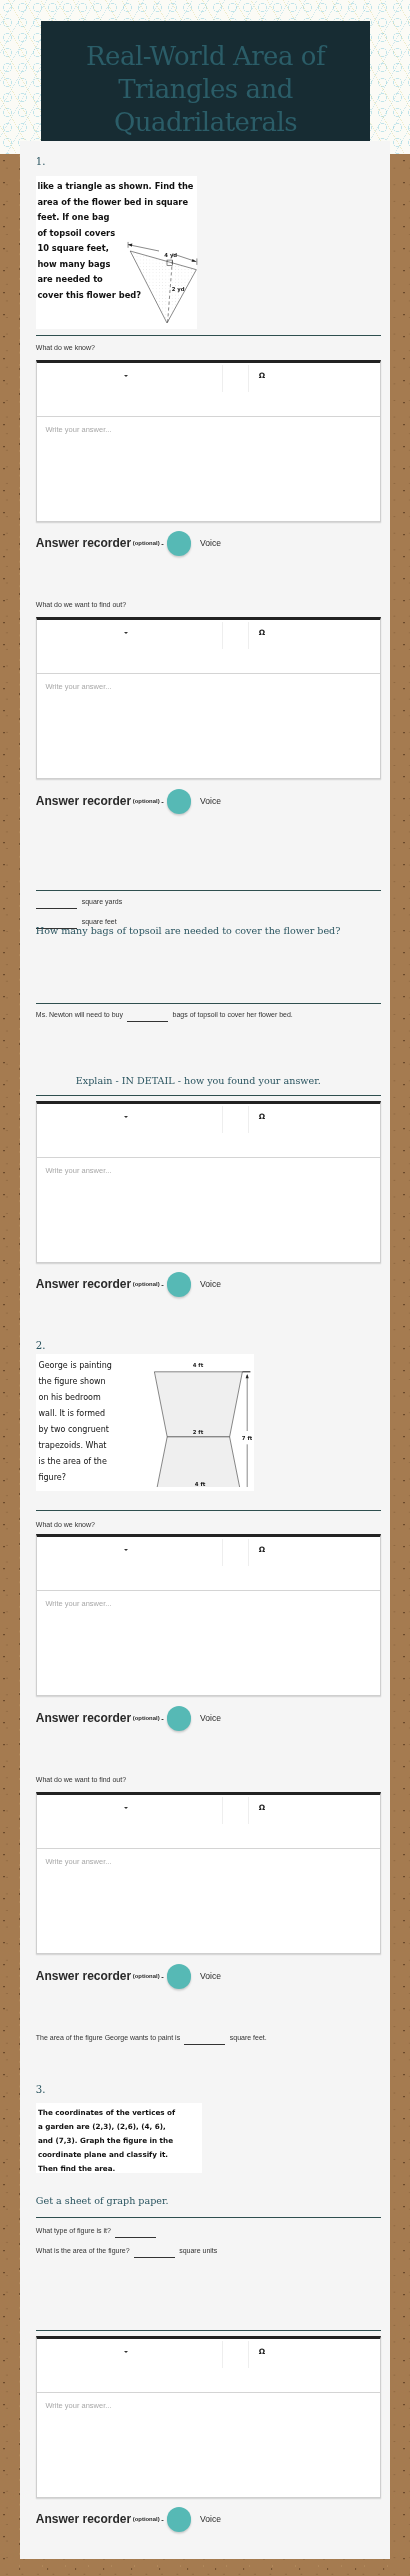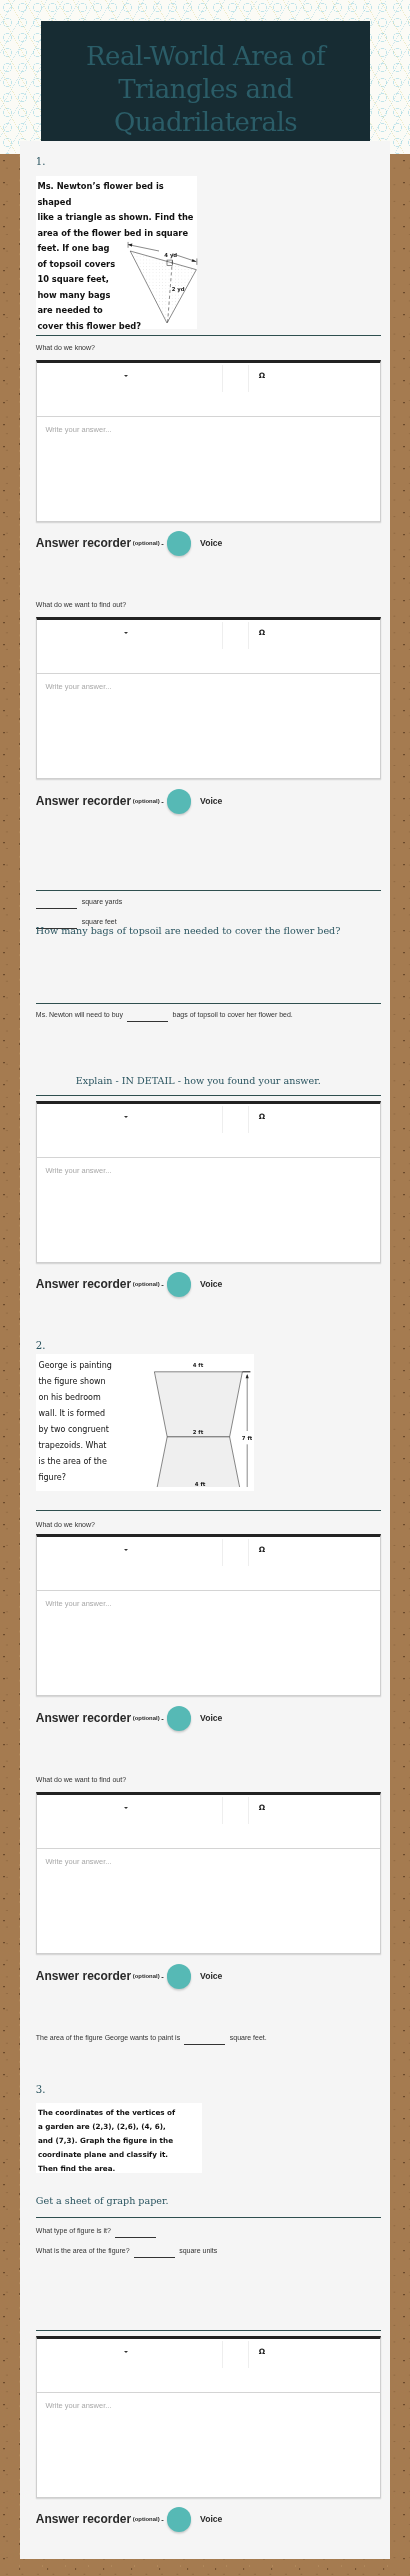--- a/index.html
+++ b/index.html
@@ -97,21 +97,21 @@
   }
   .editor .answer::placeholder { color: #a8a8a8; }
   .recorder { left: 15.5px; display: flex; align-items: center; height: 24.6px; }
   .recorder .rec-label { font-weight: bold; font-size: 12px; color: #2a2a2a; }
   .recorder .rec-opt { font-weight: bold; font-size: 5.9px; color: #2a2a2a; margin-left: 1.6px; }
   .recorder .rec-dash { font-weight: bold; font-size: 7.5px; color: #2a2a2a; margin-left: 1.6px; }
   .recorder .rec-btn {
     width: 24.6px; height: 24.6px; border-radius: 50%; background: #56b9b5; margin-left: 3.2px;
     box-shadow: 0 1.6px 2.1px rgba(0,0,0,.18); cursor: pointer; border: 0;
   }
-  .recorder .rec-voice { font-weight: bold; font-size: 8.6px; color: #2a2a2a; margin-left: 8.6px; }
+  .recorder .rec-voice { font-weight: normal; font-size: 8.6px; color: #2a2a2a; margin-left: 8.6px; }
   .line-text { font-size: 7px; color: #333; line-height: 14px; }
   .blank {
     display: inline-block; width: 41px; border: 0; border-bottom: 0.5px solid #333;
     background: transparent; height: 9.6px; vertical-align: bottom; margin: 0 4.3px;
     font-size: 7px; outline: none;
   }
 </style>
 </head>
 <body>
 
@@ -121,21 +121,20 @@
 <div class="title-box">
   <h1>Real-World Area of Triangles and Quadrilaterals</h1>
 </div>
 
 <div class="card">
 
   <div class="abs qnum" style="left:15.5px; top:15px;">1.</div>
 
   <div class="abs prompt-img" style="left:15.5px; top:35px; width:161px; height:153px;">
     <div style="position:absolute; left:1.6px; top:3.2px; font-size:8.3px; line-height:15.5px; width:161px;">
-      <div>Ms. Newton’s flower bed is shaped</div>
       <div>like a triangle as shown.  Find the</div>
       <div>area of the flower bed in square</div>
       <div>feet.  If one bag</div>
       <div>of topsoil covers</div>
       <div>10 square feet,</div>
       <div>how many bags</div>
       <div>are needed to</div>
       <div>cover this flower bed?</div>
     </div>
     <svg style="position:absolute; left:91px; top:64px;" width="72" height="86" viewBox="0 0 135 160">

